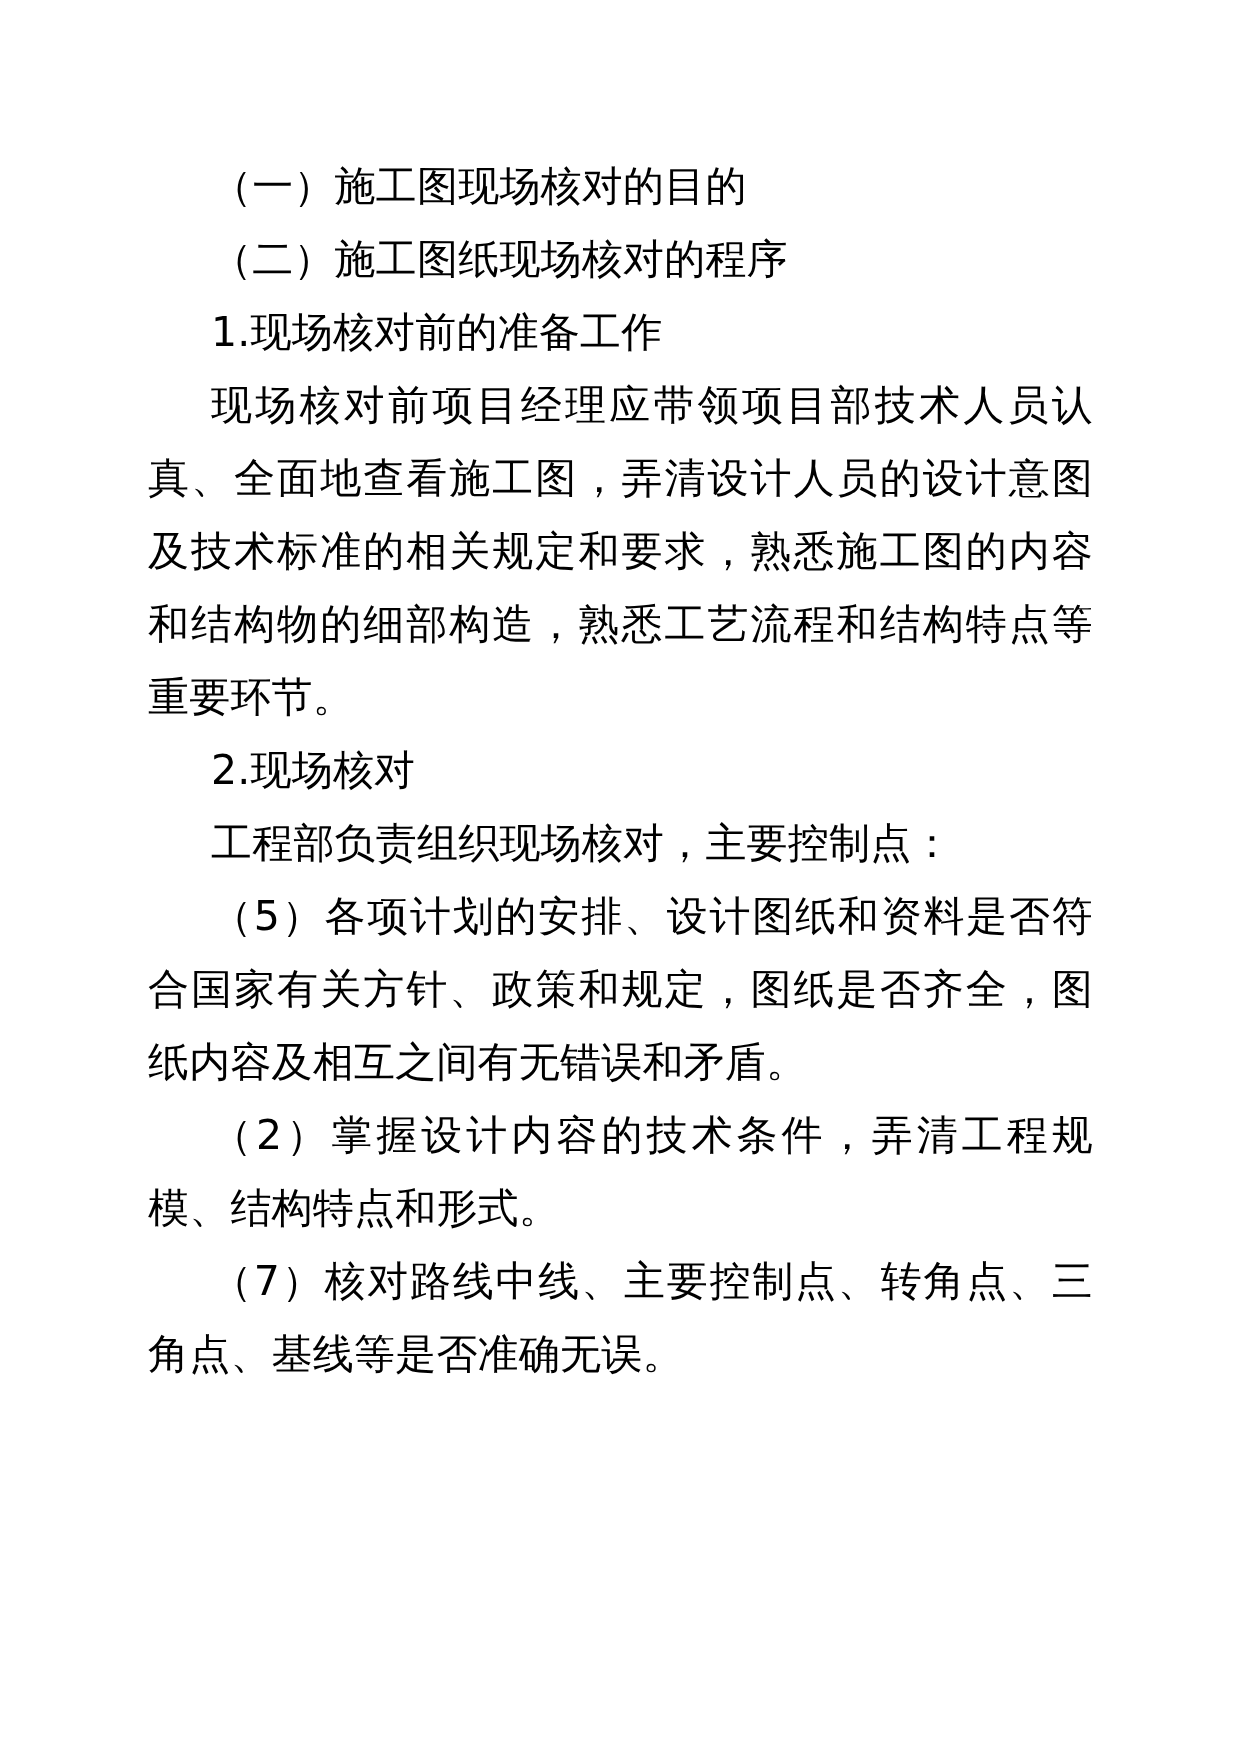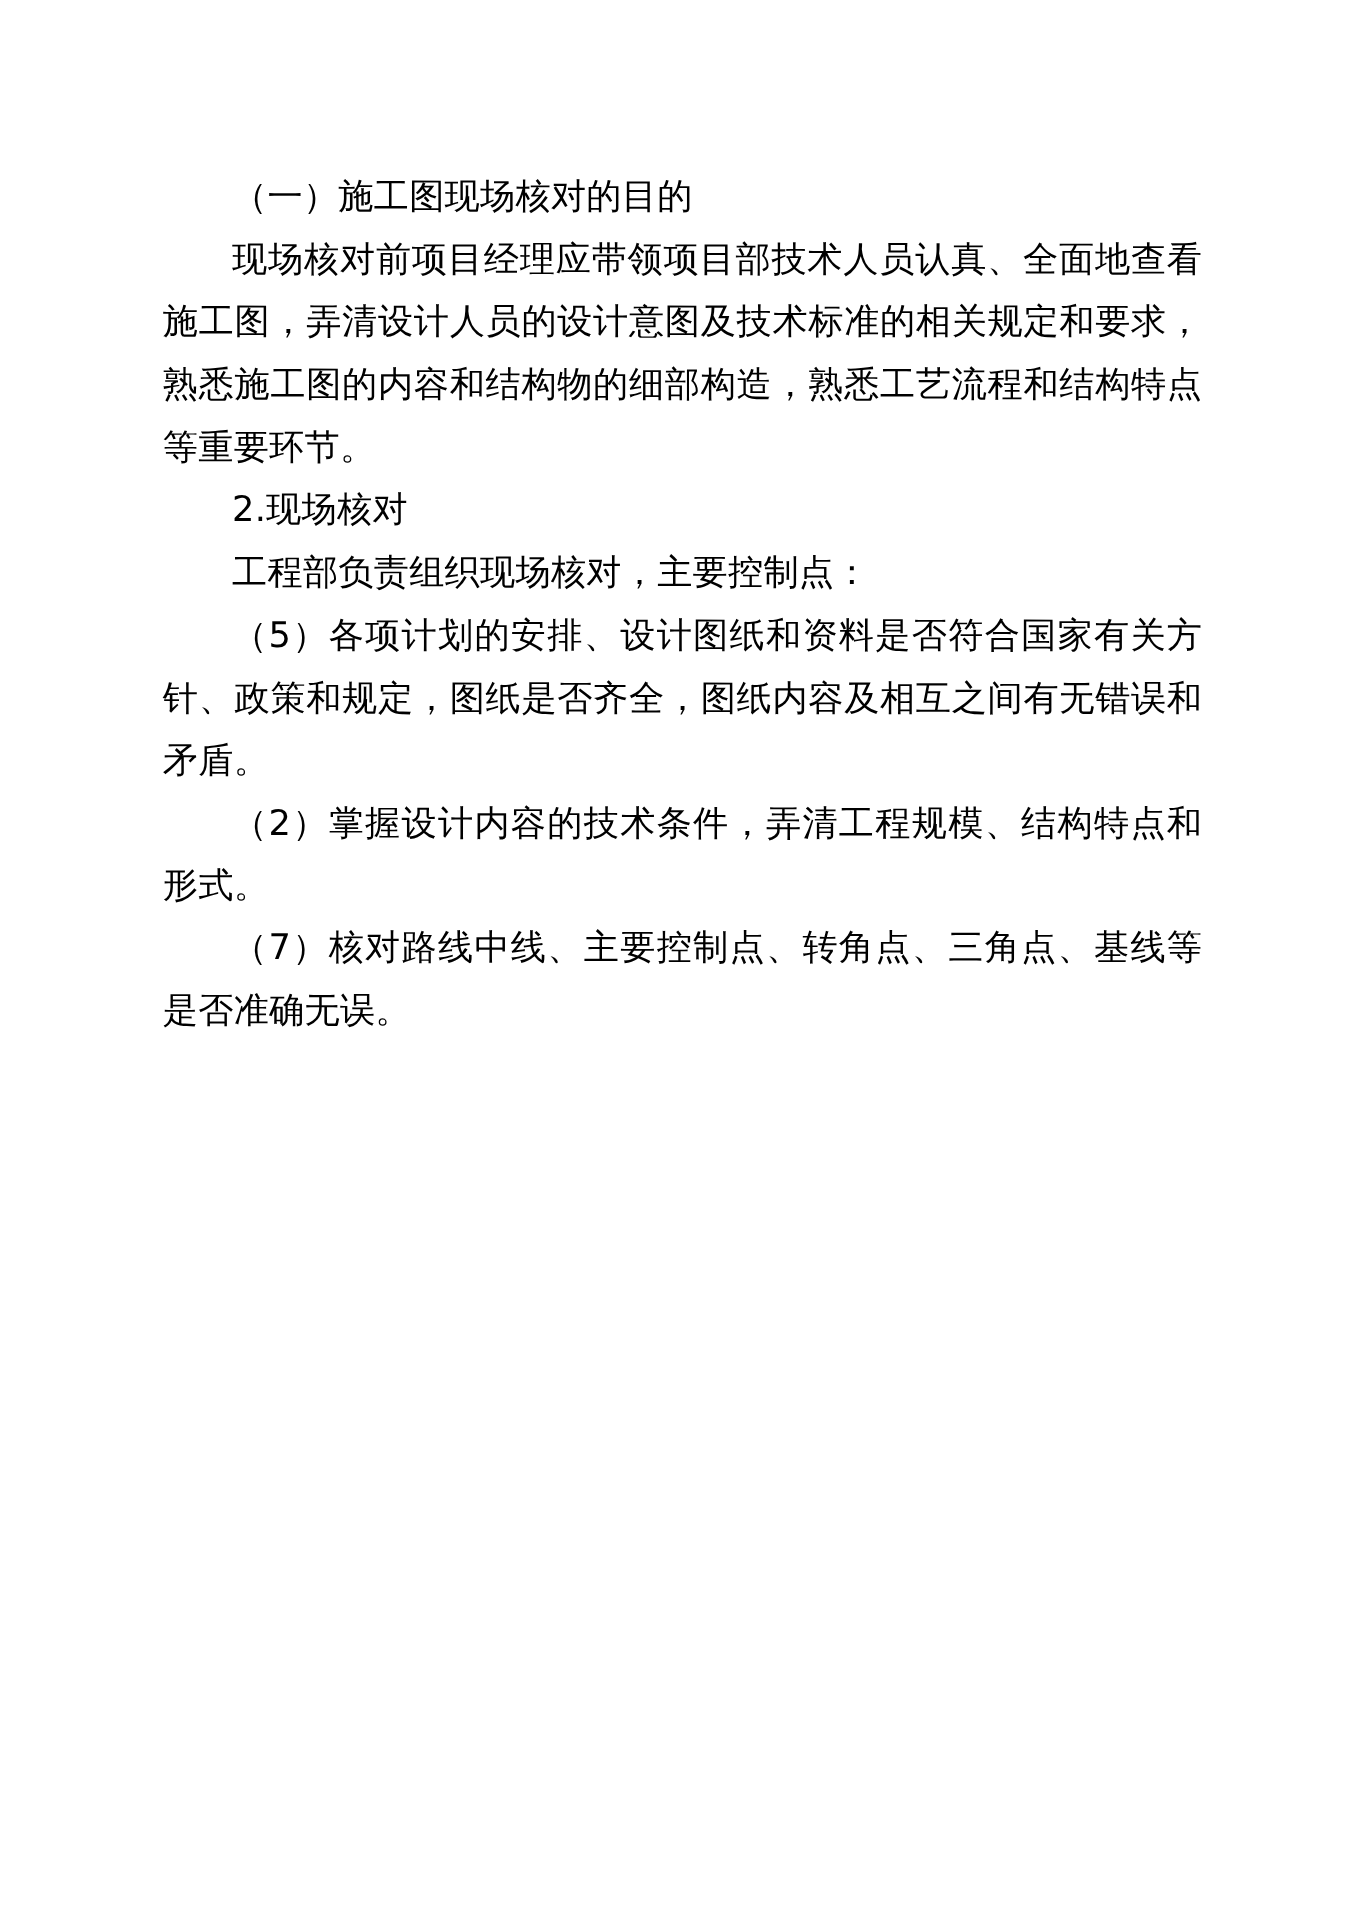--- a/index.html
+++ b/index.html
@@ -12,37 +12,39 @@
     height: 1754px;
     background: #ffffff;
     position: relative;
     box-sizing: border-box;
     padding: 150px 148px 0 148px;
     font-family: "DejaVu Sans", "Liberation Sans", sans-serif;
     color: #000000;
     overflow: hidden;
   }
   .doc-body {
-    font-size: 32px;
+    font-size: 41px;
     line-height: 1.78;
     text-align: justify;
     text-justify: inter-ideograph;
   }
   p.para {
     margin: 0 0 0 0;
     text-indent: 63px;
     letter-spacing: 0.2px;
   }
 </style>
 </head>
 <body>
 
 <div class="page">
   <div class="doc-body">
     <p class="para">（一）施工图现场核对的目的</p>
+    <p class="para">（二）施工图纸现场核对的程序</p>
+    <p class="para">1.现场核对前的准备工作</p>
     <p class="para">现场核对前项目经理应带领项目部技术人员认真、全面地查看施工图，弄清设计人员的设计意图及技术标准的相关规定和要求，熟悉施工图的内容和结构物的细部构造，熟悉工艺流程和结构特点等重要环节。</p>
     <p class="para">2.现场核对</p>
     <p class="para">工程部负责组织现场核对，主要控制点：</p>
     <p class="para">（5）各项计划的安排、设计图纸和资料是否符合国家有关方针、政策和规定，图纸是否齐全，图纸内容及相互之间有无错误和矛盾。</p>
     <p class="para">（2）掌握设计内容的技术条件，弄清工程规模、结构特点和形式。</p>
     <p class="para">（7）核对路线中线、主要控制点、转角点、三角点、基线等是否准确无误。</p>
   </div>
 </div>
 
 </body></html>

